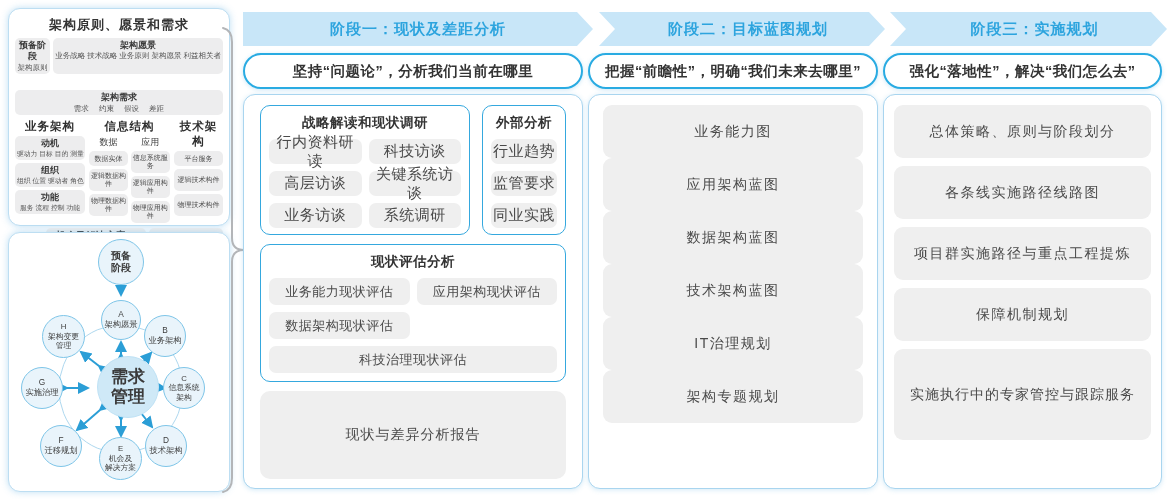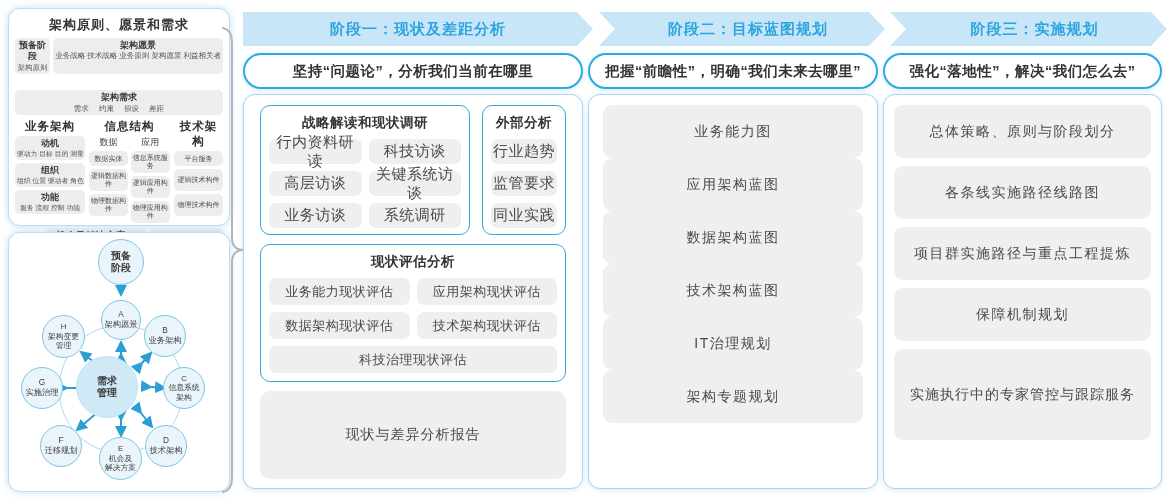--- a/index.html
+++ b/index.html
@@ -49,21 +49,21 @@
   .opp .t{font-size:10px;white-space:pre-line}
   .gov{width:74px;display:flex;flex-direction:column;justify-content:center}
   .gov .s,.opp .s{word-spacing:5px}
 
   
   .cycle-svg{position:absolute;left:0;top:0}
   .circle{position:absolute;border-radius:50%;background:var(--circle-fill);border:1px solid var(--circle-border);
           display:flex;align-items:center;justify-content:center;text-align:center;white-space:pre-line;
           color:#3d3d3d;line-height:1.2}
   .c-prep{left:89px;top:6px;width:46px;height:46px;font-size:10px;font-weight:bold}
-  .c-center{left:67px;top:123px;width:62px;height:62px;font-size:10px;font-weight:bold;
+  .c-center{left:88px;top:123px;width:62px;height:62px;font-size:17px;font-weight:bold;
             background:var(--center-fill);border-color:#bfe2f5;color:#3a3a3a}
   .c-node{font-size:8.3px}
   .n-a{left:92px;top:67px;width:40px;height:40px}
   .n-b{left:135px;top:82px;width:42px;height:42px}
   .n-c{left:154px;top:134px;width:42px;height:42px;font-size:7.8px}
   .n-d{left:136px;top:192px;width:42px;height:42px}
   .n-e{left:90px;top:204px;width:43px;height:43px;font-size:7.8px}
   .n-f{left:31px;top:192px;width:42px;height:42px}
   .n-g{left:12px;top:134px;width:42px;height:42px}
   .n-h{left:33px;top:82px;width:43px;height:43px;font-size:7.8px}
@@ -276,21 +276,20 @@
           <div class="chip chip-sm">同业实践</div>
         </div>
       </div>
     </div>
     <div class="bluebox bb-assess">
       <h3>现状评估分析</h3>
       <div class="chips2">
         <div class="chip">业务能力现状评估</div>
         <div class="chip">应用架构现状评估</div>
         <div class="chip">数据架构现状评估</div>
-        <div class="chip">技术架构现状评估</div>
         <div class="chip chip-wide">科技治理现状评估</div>
       </div>
     </div>
     <div class="chip chip-report">现状与差异分析报告</div>
   </section>
 
   <section class="column col-2">
     <div class="chip chip-tall">业务能力图</div>
     <div class="chip chip-tall">应用架构蓝图</div>
     <div class="chip chip-tall">数据架构蓝图</div>

